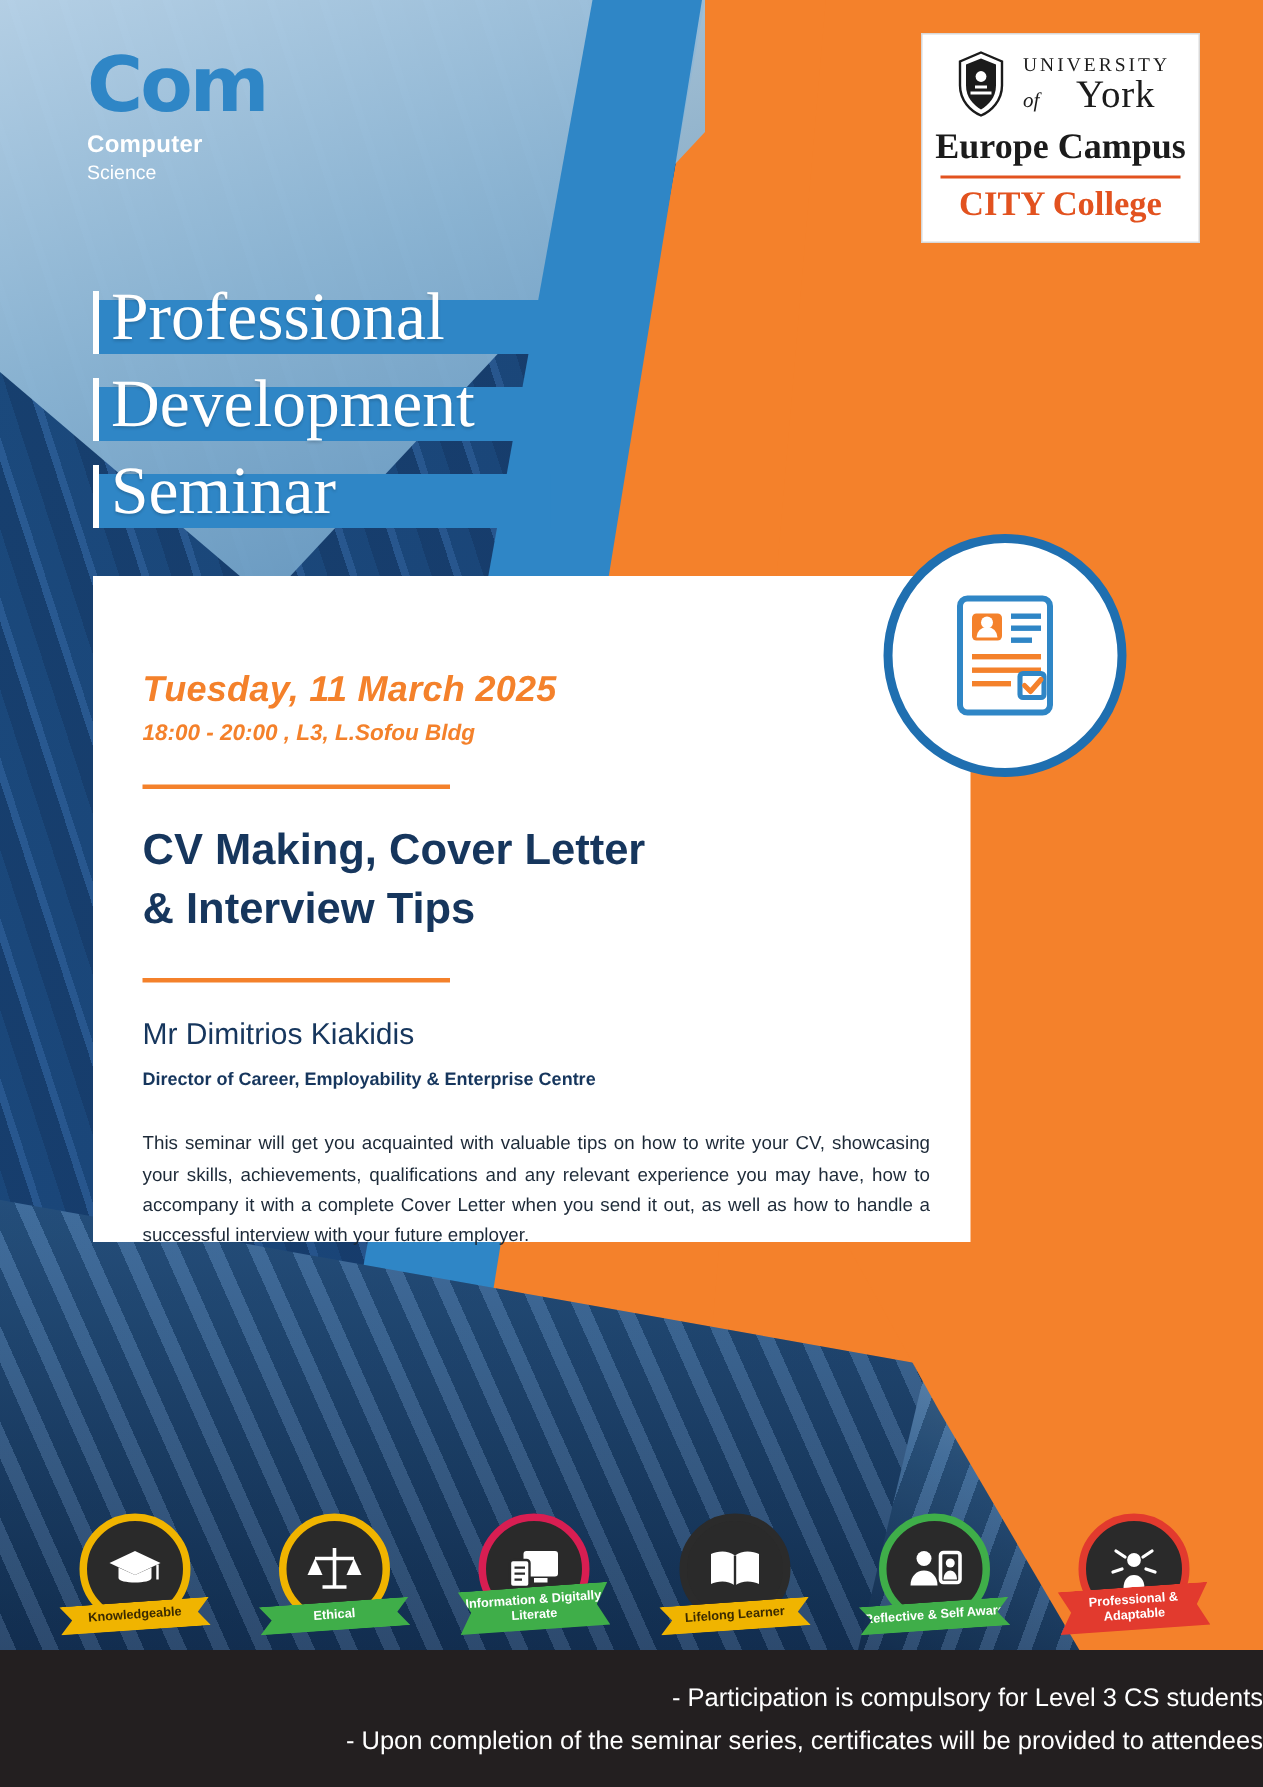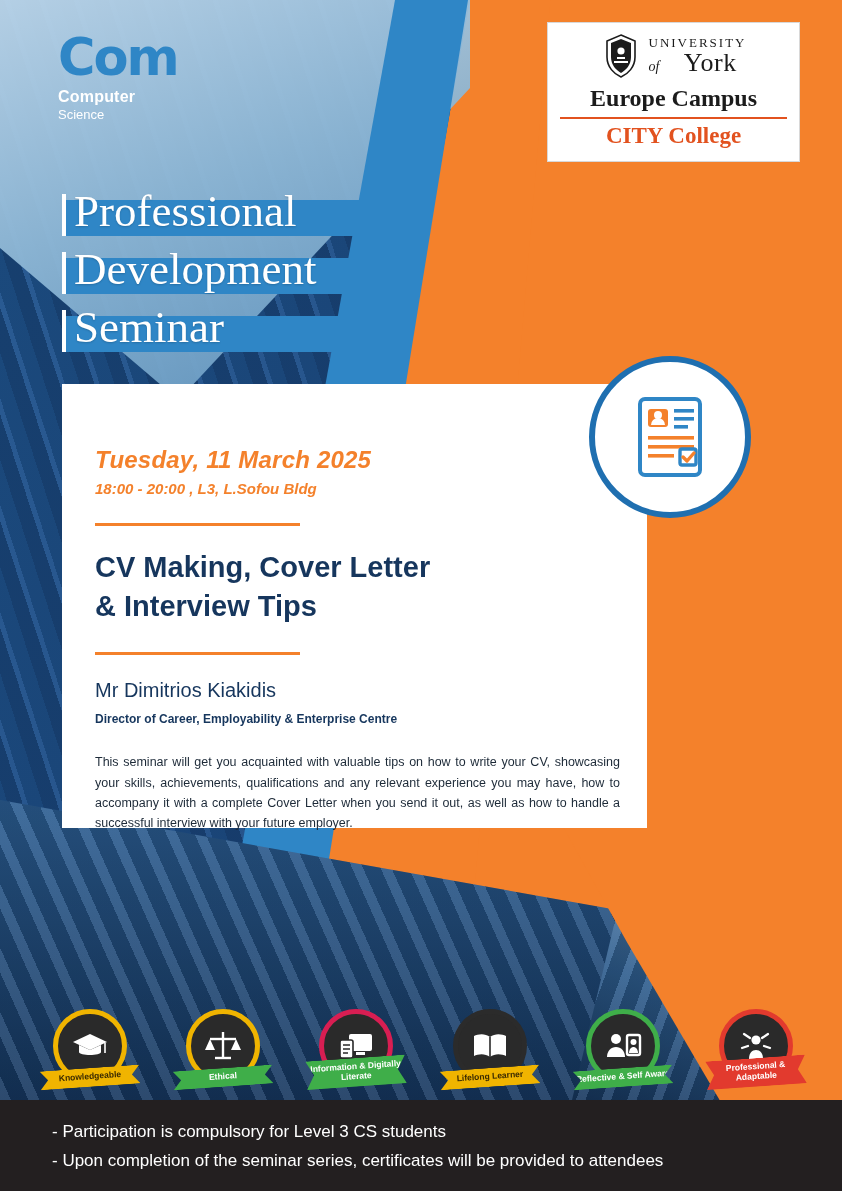--- a/index.html
+++ b/index.html
@@ -113,21 +113,21 @@
     font-weight: 400;
     font-size: 13px;
     color: #ffffff;
     margin-top: 1px;
   }
 
   
   .uni-logo {
     position: absolute;
     right: 42px; top: 22px;
-    width: 253px;
+    width: 186px;
     background: #ffffff;
     border: 1px solid #d8d8d8;
     padding: 10px 8px 12px;
     box-sizing: border-box;
     text-align: center;
   }
   .uni-top {
     display: flex;
     align-items: center;
     justify-content: center;
@@ -343,20 +343,21 @@
     background: #231f20;
     color: #ffffff;
     padding: 18px 0 0 52px;
     box-sizing: border-box;
   }
   .note-line {
     font-family: "Liberation Sans", sans-serif;
     font-size: 17px;
     line-height: 1.7;
     color: #ffffff;
+    text-align: right;
   }
 </style>
 </head>
 <body>
 
 <div class="poster">
 
   <div class="bg-orange"></div>
   <div class="bg-building"></div>
   <div class="bg-sky"></div>

